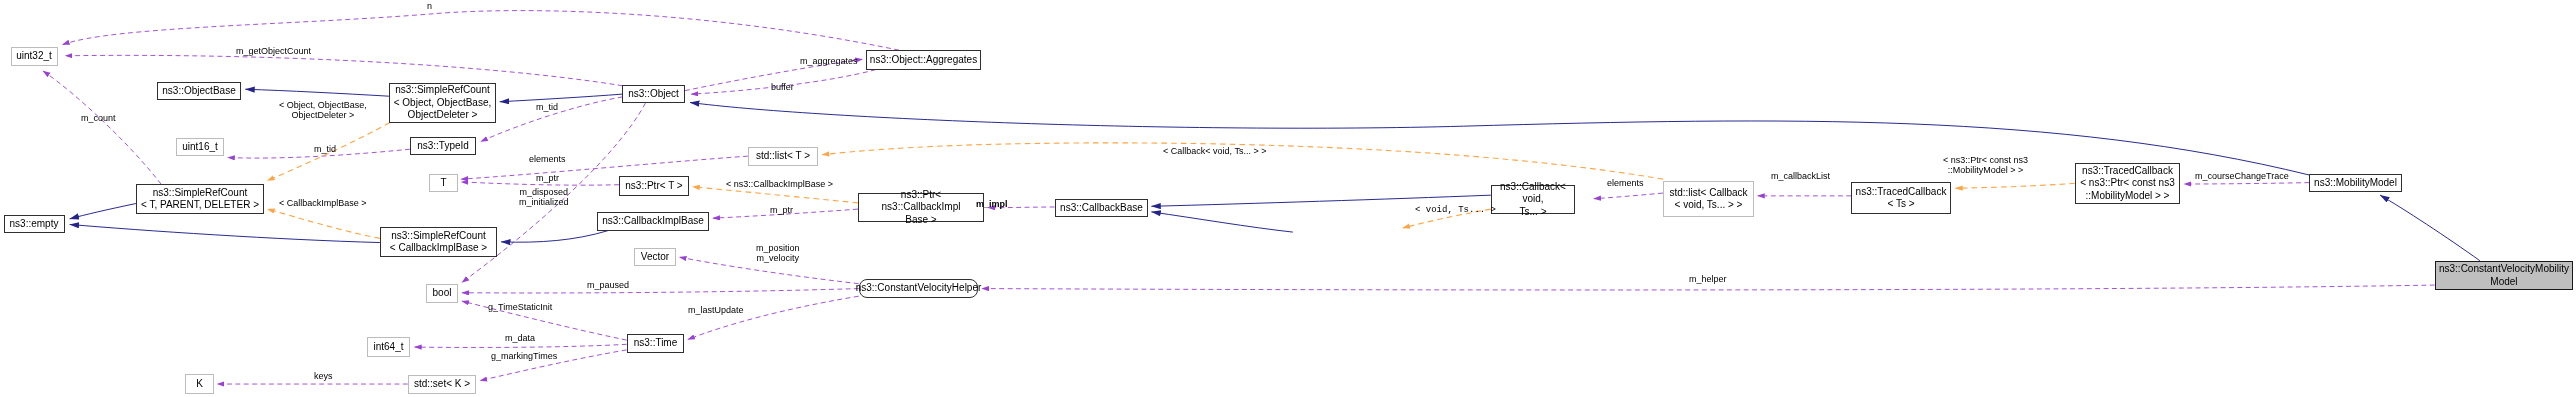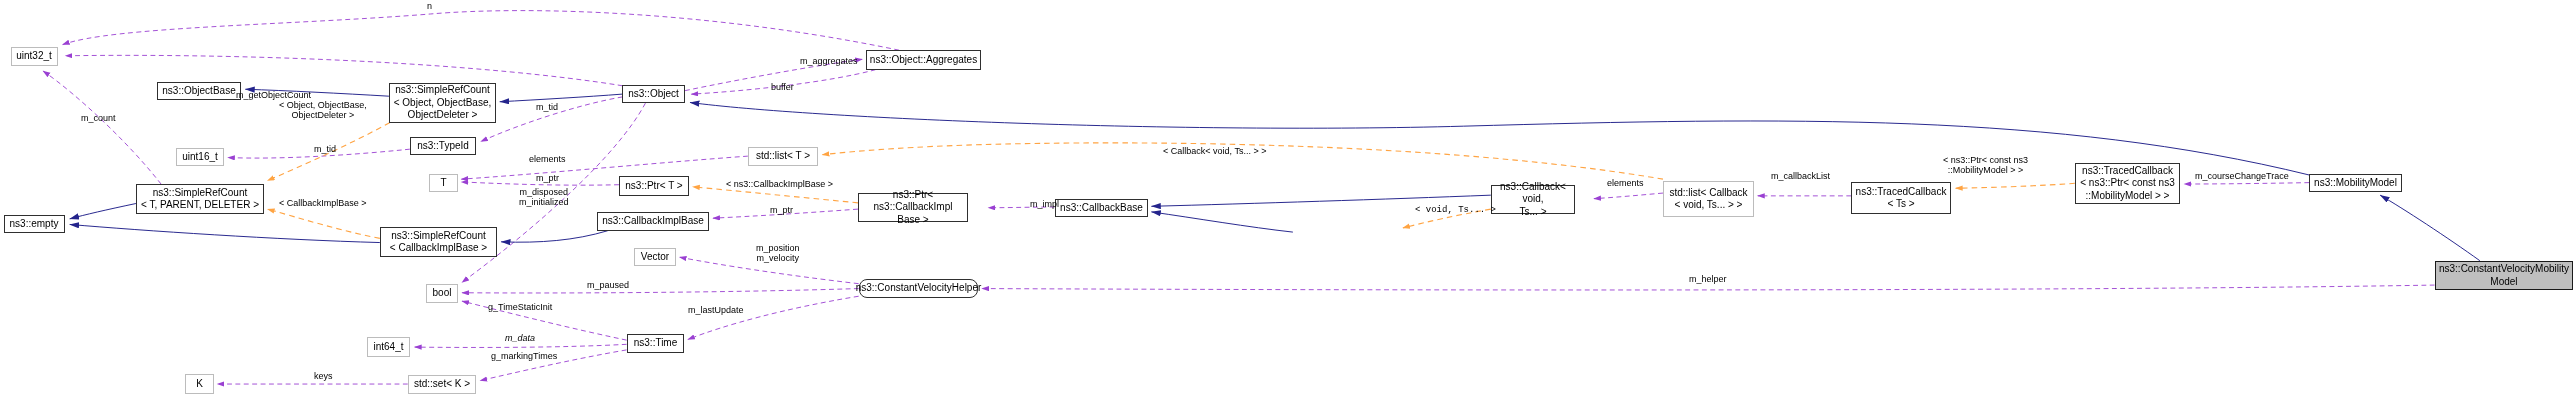--- a/index.html
+++ b/index.html
@@ -75,21 +75,21 @@
       <path d="M872,331 C825,345 775,349 719,347"></path>
       <path d="M2139,280 C1985,286 1800,292 1652,296"></path>
       <path d="M1855,333 C1792,326 1715,313 1652,304"></path>
       <path d="M3313,251 C2950,162 2560,168 2100,181 C1700,192 1165,170 990,147"></path>
       <path d="M3558,374 C3512,341 3448,299 3415,280"></path>
     </g>
   </svg>
 
   <div class="node ext" style="left:10.5px;top:47px;width:47px;height:19px;">uint32_t</div>
   <div class="node" style="left:157px;top:82px;width:84px;height:18px;">ns3::ObjectBase</div>
-  <div class="node ext" style="left:176px;top:148px;width:48px;height:18px;">uint16_t</div>
+  <div class="node ext" style="left:176px;top:138px;width:48px;height:18px;">uint16_t</div>
   <div class="node" style="left:136px;top:184px;width:128px;height:30px;">ns3::SimpleRefCount
 &lt; T, PARENT, DELETER &gt;</div>
   <div class="node" style="left:3.5px;top:215px;width:61px;height:18px;">ns3::empty</div>
   <div class="node ext" style="left:185px;top:374px;width:29px;height:19.5px;">K</div>
   <div class="node ext" style="left:408px;top:375px;width:68px;height:19px;">std::set&lt; K &gt;</div>
   <div class="node" style="left:389px;top:83px;width:107px;height:40px;">ns3::SimpleRefCount
 &lt; Object, ObjectBase,
 ObjectDeleter &gt;</div>
   <div class="node" style="left:410px;top:137px;width:66px;height:18px;">ns3::TypeId</div>
   <div class="node ext" style="left:429px;top:174px;width:29px;height:18px;">T</div>
@@ -97,60 +97,60 @@
   <div class="node ext" style="left:426px;top:284px;width:32px;height:19px;">bool</div>
   <div class="node" style="left:380px;top:227px;width:117px;height:30px;">ns3::SimpleRefCount
 &lt; CallbackImplBase &gt;</div>
   <div class="node" style="left:622px;top:85px;width:63px;height:18px;">ns3::Object</div>
   <div class="node" style="left:619px;top:176px;width:70px;height:19.5px;">ns3::Ptr&lt; T &gt;</div>
   <div class="node" style="left:597px;top:212px;width:112px;height:19px;">ns3::CallbackImplBase</div>
   <div class="node ext" style="left:634px;top:248px;width:42px;height:18px;">Vector</div>
   <div class="node" style="left:627px;top:334px;width:57px;height:19px;">ns3::Time</div>
   <div class="node ext" style="left:748px;top:147px;width:70px;height:19px;">std::list&lt; T &gt;</div>
   <div class="node" style="left:866px;top:50px;width:115px;height:19.5px;">ns3::Object::Aggregates</div>
-  <div class="node" style="left:858px;top:193px;width:110px;height:29px;">ns3::Ptr&lt; ns3::CallbackImpl
+  <div class="node" style="left:858px;top:193px;width:126px;height:29px;">ns3::Ptr&lt; ns3::CallbackImpl
 Base &gt;</div>
   <div class="node" style="left:1055px;top:199px;width:93px;height:18px;">ns3::CallbackBase</div>
   <div class="node" style="left:859px;top:279px;width:119px;height:19px;border-radius:8px;">ns3::ConstantVelocityHelper</div>
   <div class="node" style="left:1491px;top:185px;width:84px;height:29px;">ns3::Callback&lt; void,
 Ts... &gt;</div>
   <div class="node ext" style="left:1663px;top:181px;width:91px;height:36px;">std::list&lt; Callback
 &lt; void, Ts... &gt; &gt;</div>
   <div class="node" style="left:1851px;top:182px;width:100px;height:32px;">ns3::TracedCallback
 &lt; Ts &gt;</div>
   <div class="node" style="left:2075px;top:163px;width:105px;height:41px;">ns3::TracedCallback
 &lt; ns3::Ptr&lt; const ns3
 ::MobilityModel &gt; &gt;</div>
   <div class="node" style="left:2309px;top:174px;width:93px;height:18px;">ns3::MobilityModel</div>
   <div class="node sel" style="left:2435px;top:261px;width:138px;height:29px;">ns3::ConstantVelocityMobility
 Model</div>
 
   <div class="elabel" style="left:427px;top:1.4px;">n</div>
-  <div class="elabel" style="left:236px;top:46px;margin-top:44px;">m_getObjectCount</div>
+  <div class="elabel" style="left:236px;top:46px;">m_getObjectCount</div>
   <div class="elabel" style="left:81px;top:113px;">m_count</div>
   <div class="elabel" style="left:314px;top:144px;">m_tid</div>
   <div class="elabel" style="left:536px;top:102px;">m_tid</div>
   <div class="elabel" style="left:529px;top:154px;">elements</div>
   <div class="elabel" style="left:536px;top:173px;">m_ptr</div>
   <div class="elabel" style="left:519px;top:187px;">m_disposed
 m_initialized</div>
   <div class="elabel" style="left:755px;top:56px;padding-left:45px;">m_aggregates</div>
   <div class="elabel" style="left:771px;top:82px;">buffer</div>
   <div class="elabel" style="left:279px;top:100px;">&lt; Object, ObjectBase,
 ObjectDeleter &gt;</div>
   <div class="elabel" style="left:279px;top:198px;">&lt; CallbackImplBase &gt;</div>
   <div class="elabel" style="left:726px;top:179px;">&lt; ns3::CallbackImplBase &gt;</div>
   <div class="elabel" style="left:770px;top:205px;">m_ptr</div>
-  <div class="elabel" style="left:1030px;top:199px;">m_impl</div>
+  <div class="elabel" style="left:976px;top:199px;font-weight:bold;">m_impl</div>
   <div class="elabel" style="left:756px;top:243px;">m_position
 m_velocity</div>
   <div class="elabel" style="left:587px;top:280px;">m_paused</div>
   <div class="elabel" style="left:688px;top:305px;">m_lastUpdate</div>
   <div class="elabel" style="left:488px;top:302px;">g_TimeStaticInit</div>
-  <div class="elabel" style="left:505px;top:333px;font-style:italic;">m_data</div>
+  <div class="elabel" style="left:505px;top:333px;">m_data</div>
   <div class="elabel" style="left:491px;top:351px;">g_markingTimes</div>
   <div class="elabel" style="left:314px;top:371px;">keys</div>
   <div class="elabel" style="left:1163px;top:146px;">&lt; Callback&lt; void, Ts... &gt; &gt;</div>
   <div class="elabel" style="left:1607px;top:178px;">elements</div>
   <div class="elabel" style="left:1415px;top:205px;font-family:Liberation Mono, monospace;">&lt; void, Ts... &gt;</div>
   <div class="elabel" style="left:1771px;top:171px;">m_callbackList</div>
   <div class="elabel" style="left:1943px;top:155px;">&lt; ns3::Ptr&lt; const ns3
 ::MobilityModel &gt; &gt;</div>
   <div class="elabel" style="left:2195px;top:171px;">m_courseChangeTrace</div>
   <div class="elabel" style="left:1689px;top:274px;">m_helper</div>

